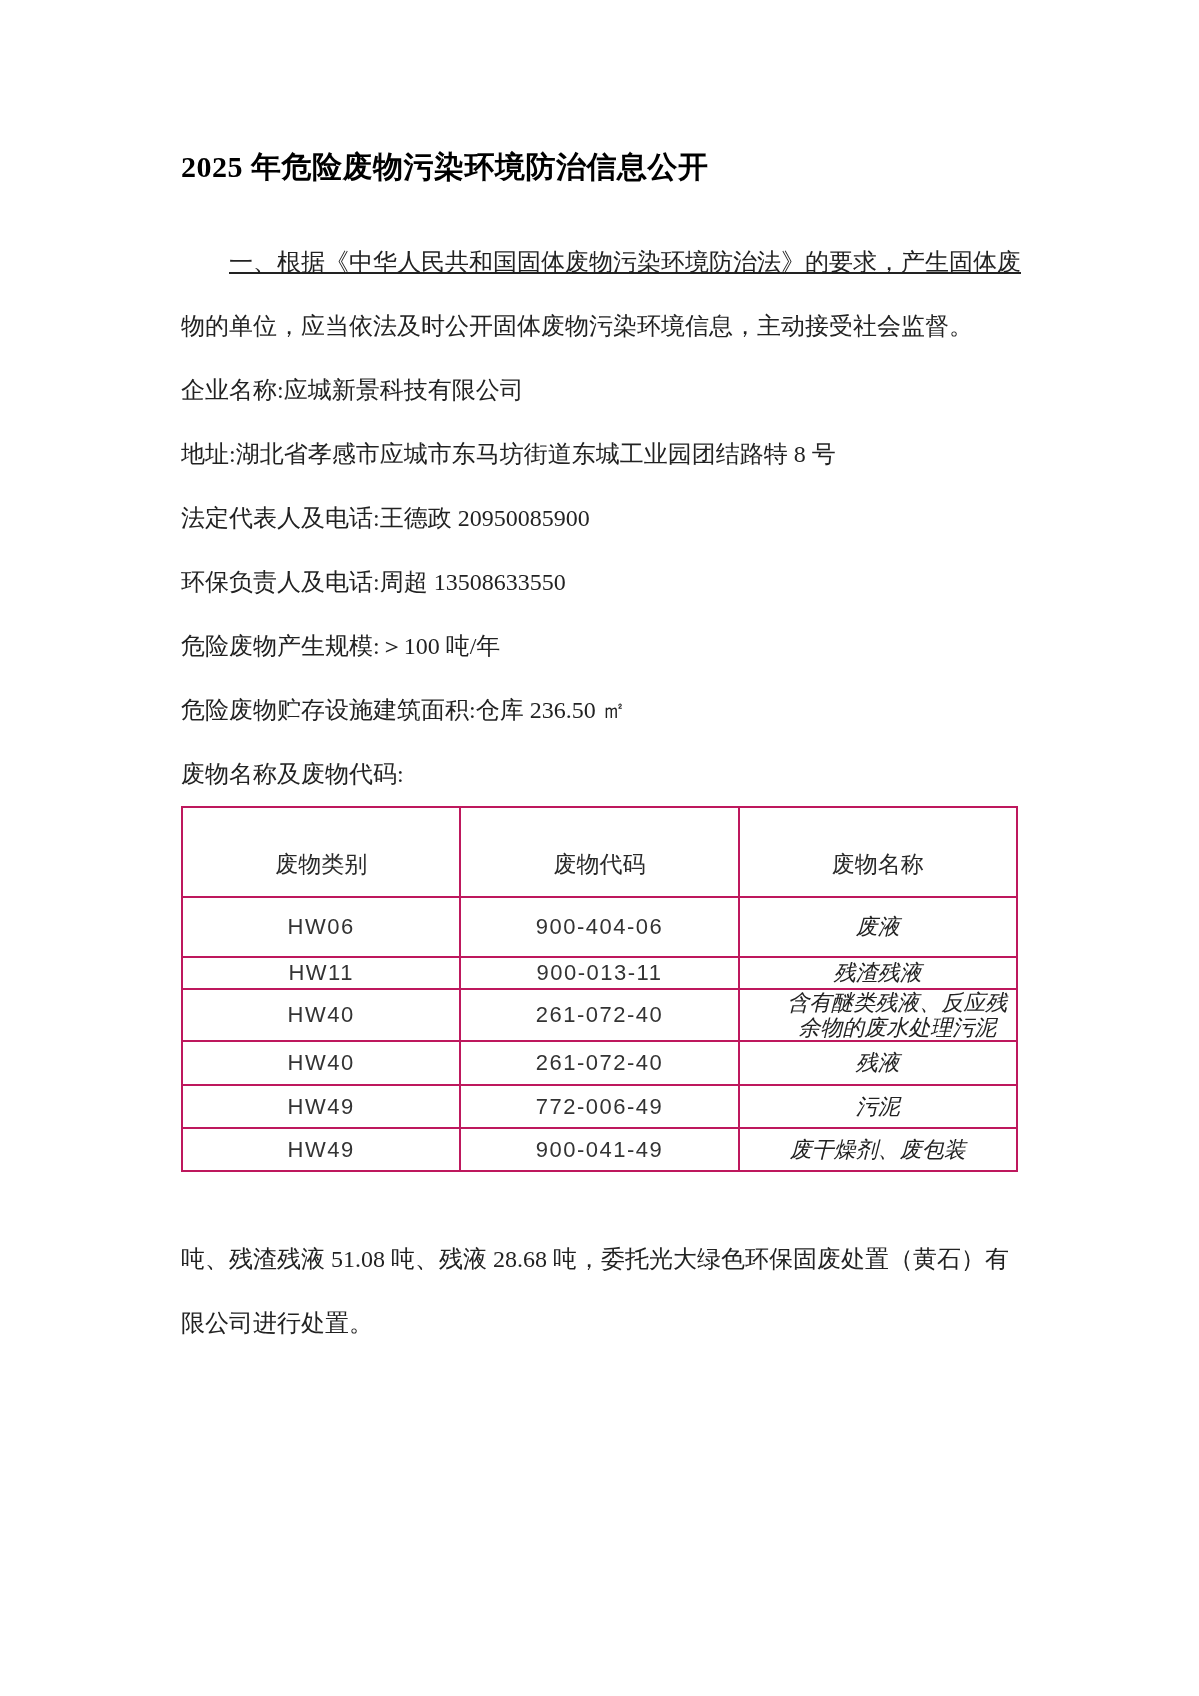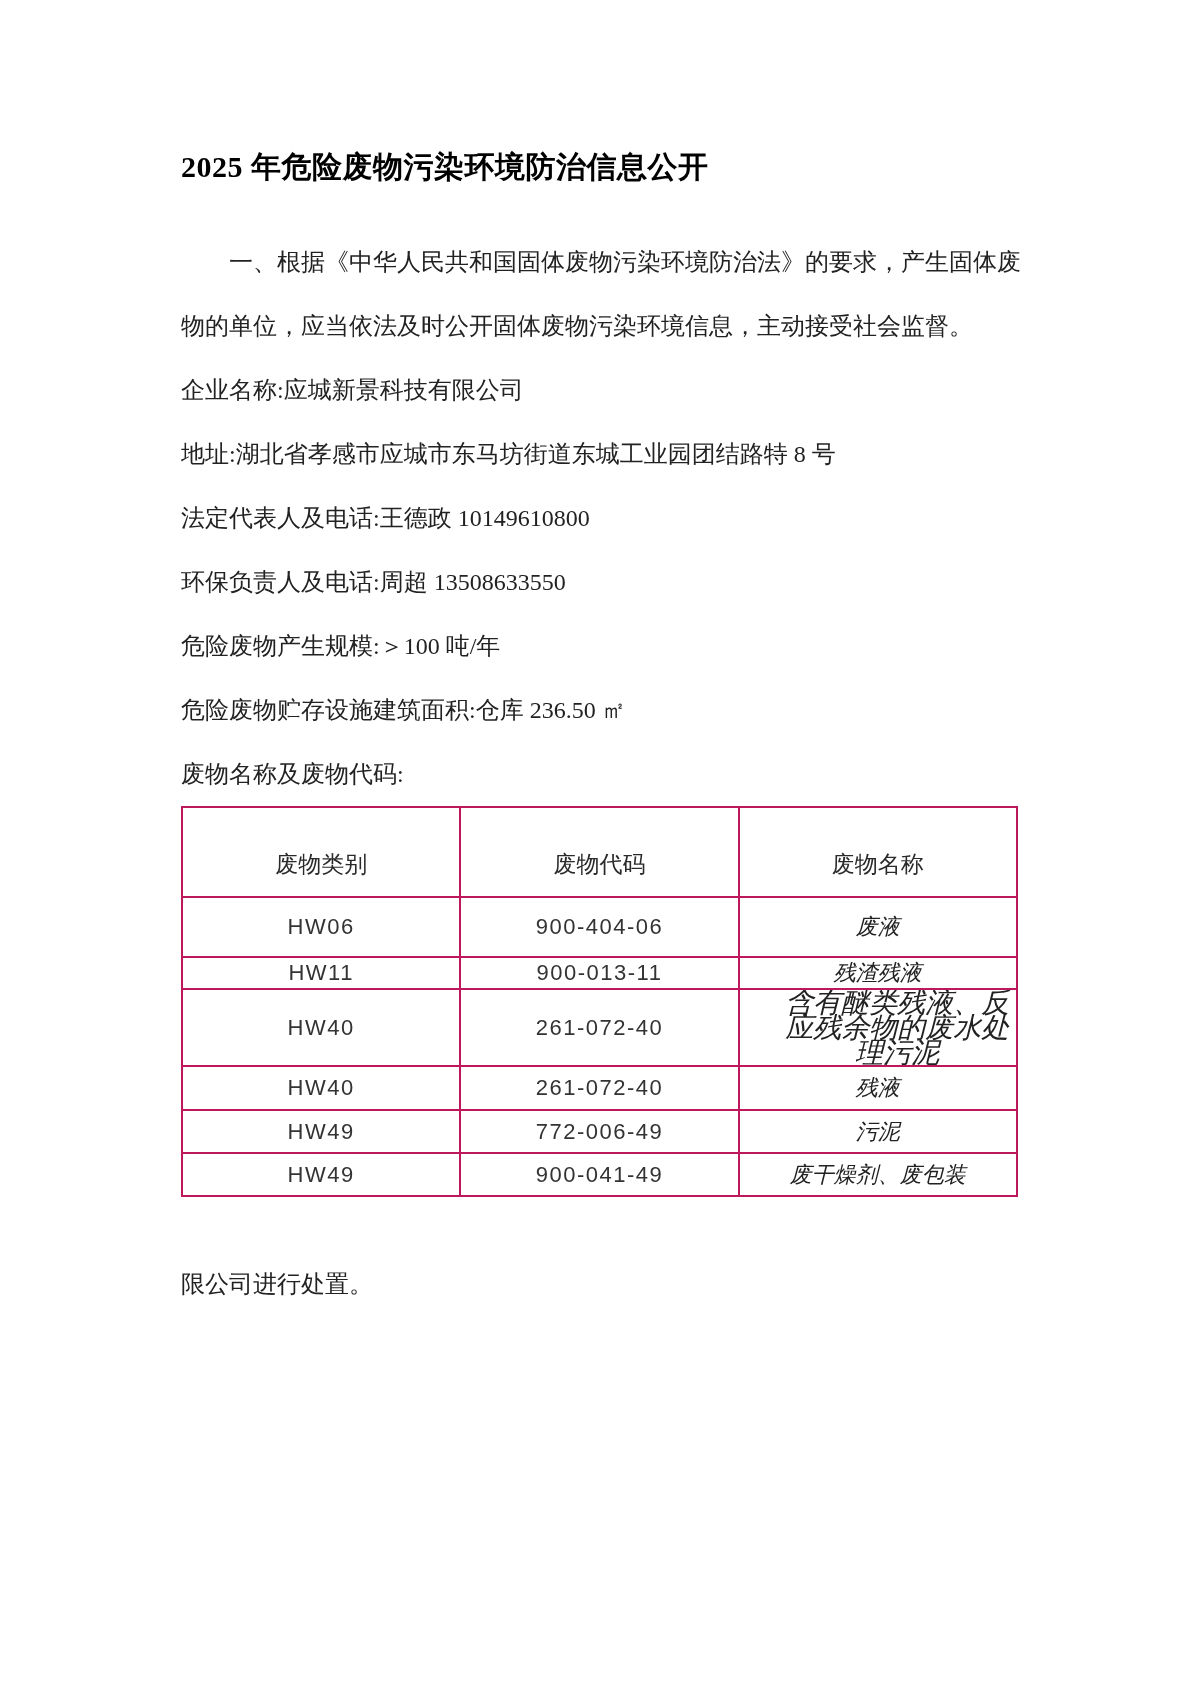--- a/index.html
+++ b/index.html
@@ -12,21 +12,21 @@
     overflow:hidden;
   }
   .doc { position:absolute; left:181px; top:0; width:837px; }
   .title {
     margin-top:147px;
     font-size:30px; font-weight:700; line-height:40px;
     text-align:left; color:#000000; letter-spacing:0.5px;
   }
   .bodytext { margin-top:43px; font-size:24px; }
   .line { line-height:64px; white-space:nowrap; }
-  .indent { text-indent:2em; }
+  .indent { text-indent:2em;text-decoration:underline; }
 
   table.waste {
     border-collapse:collapse; table-layout:fixed;
     width:837px;
     font-size:23px;
   }
   table.waste th, table.waste td {
     border:2px solid #be185d;
     text-align:center; vertical-align:middle;
     font-weight:normal; overflow:hidden;
@@ -41,37 +41,37 @@
   tr.r2 td { height:25px; }
   tr.r3 td { height:50px; }
   tr.r4 td { height:44px; }
   tr.r5 td { height:43px; }
   tr.r6 td { height:43px; }
   td.latin {
     font-family:"Liberation Sans","DejaVu Sans",sans-serif;
     font-size:22px; letter-spacing:1.5px; color:#333333;
   }
   td.name { font-size:22px;font-style:italic; }
-  td.name.twoline { line-height:25px; font-size:28px;padding-left:39px; }
+  td.name.twoline { line-height:25px; font-size:22px;padding-left:39px; }
 
   .sec2 { margin-top:55px; font-size:24px; }
 </style>
 </head>
 <body>
 
 <div class="doc">
 
   <div class="title">2025 年危险废物污染环境防治信息公开</div>
 
   <div class="bodytext">
     <div class="line indent">一、根据《中华人民共和国固体废物污染环境防治法》的要求，产生固体废</div>
     <div class="line">物的单位，应当依法及时公开固体废物污染环境信息，主动接受社会监督。</div>
     <div class="line">企业名称:应城新景科技有限公司</div>
     <div class="line">地址:湖北省孝感市应城市东马坊街道东城工业园团结路特 8 号</div>
-    <div class="line">法定代表人及电话:王德政 10149610800</div>
+    <div class="line">法定代表人及电话:王德政 20950085900</div>
     <div class="line">环保负责人及电话:周超 13508633550</div>
     <div class="line">危险废物产生规模:＞100 吨/年</div>
     <div class="line">危险废物贮存设施建筑面积:仓库 236.50 ㎡</div>
     <div class="line">废物名称及废物代码:</div>
   </div>
 
   <table class="waste">
     <colgroup>
         <col>
         <col>
@@ -112,16 +112,17 @@
       </tr>
       <tr class="r6">
         <td class="latin">HW49</td>
         <td class="latin">900-041-49</td>
         <td class="name">废干燥剂、废包装</td>
       </tr>
     </tbody>
   </table>
 
   <div class="sec2">
+    <div class="line">吨、残渣残液 51.08 吨、残液 28.68 吨，委托光大绿色环保固废处置（黄石）有</div>
     <div class="line">限公司进行处置。</div>
   </div>
 
 </div>
 
 </body></html>

